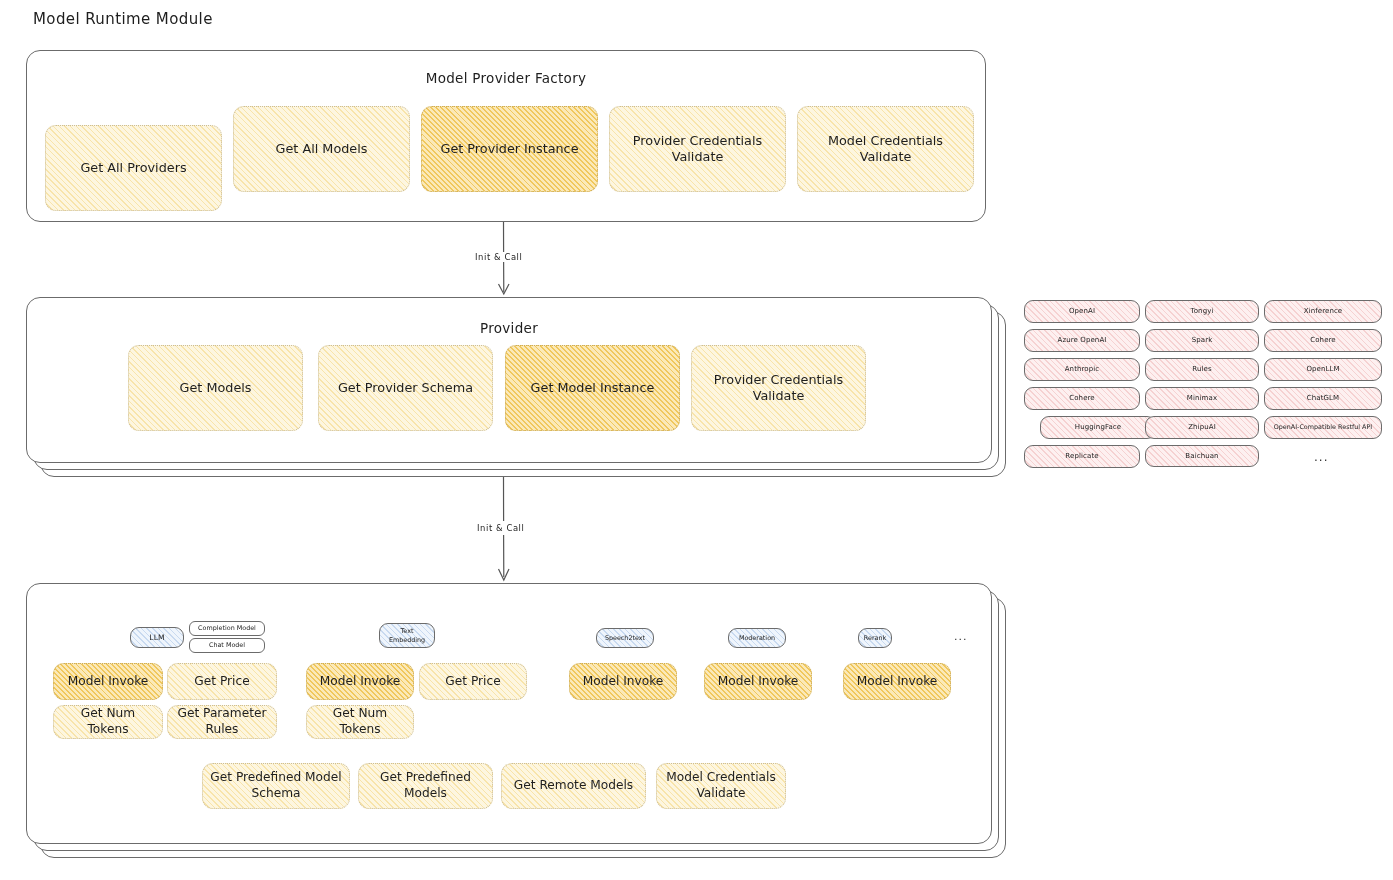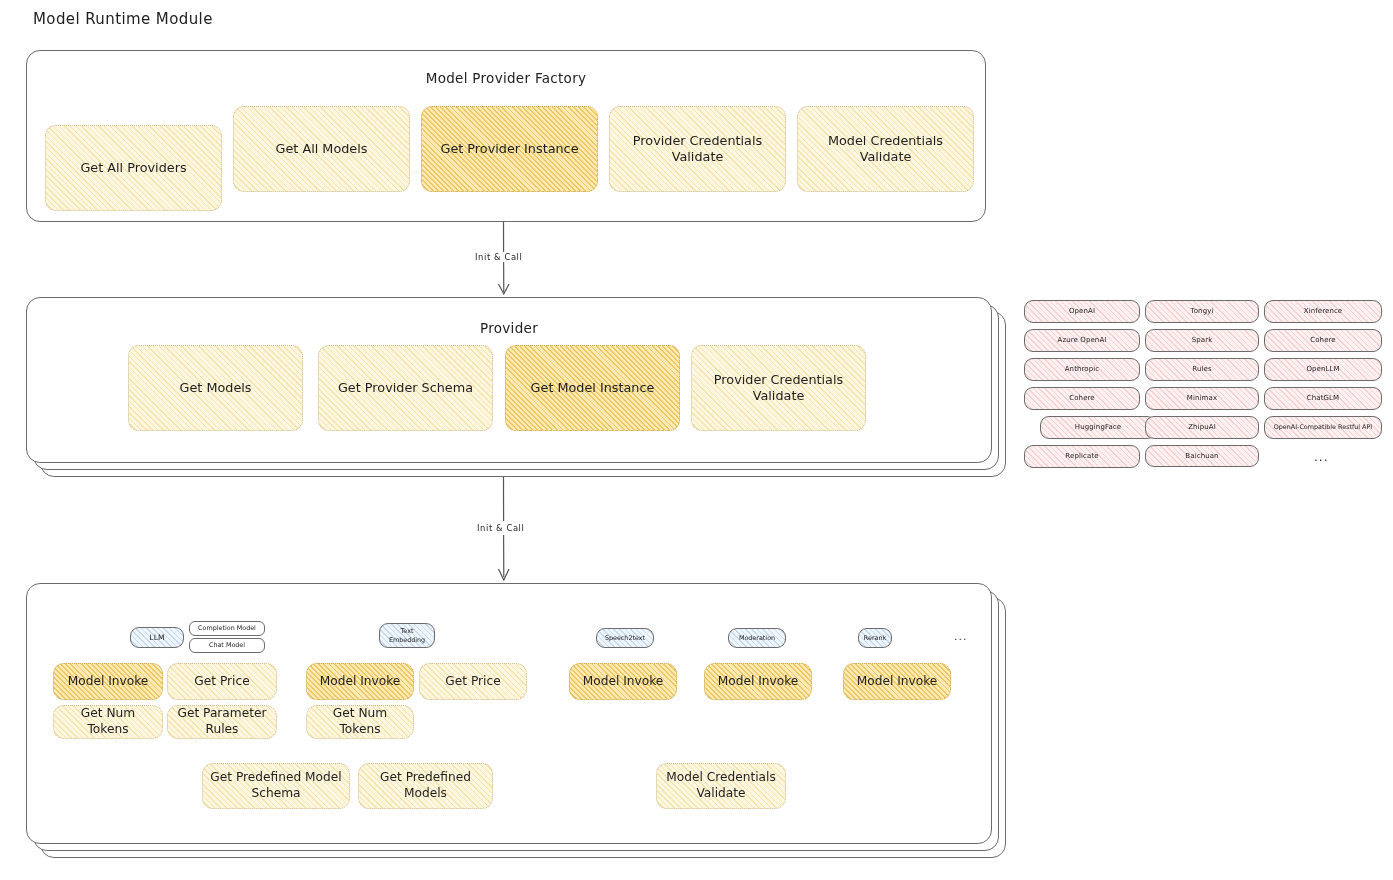--- a/index.html
+++ b/index.html
@@ -268,16 +268,19 @@
     </div>
 
   <div class="ellipsis" style="left:928px;top:47px;font-size:11px;z-index:6;">...</div>
 
   <div class="node n-yellow fs-12" style="left:176px;top:180px;width:148px;height:46px;z-index:6;">
     <span>Get Predefined Model Schema</span>
     </div>
   <div class="node n-yellow fs-12" style="left:332px;top:180px;width:135px;height:46px;z-index:6;">
     <span>Get Predefined Models</span>
     </div>
+  <div class="node n-yellow fs-12" style="left:475px;top:180px;width:145px;height:46px;z-index:6;">
+    <span>Get Remote Models</span>
+    </div>
   <div class="node n-yellow fs-12" style="left:630px;top:180px;width:130px;height:46px;z-index:6;">
     <span>Model Credentials Validate</span>
     </div>
 </div>
 
 </body></html>

